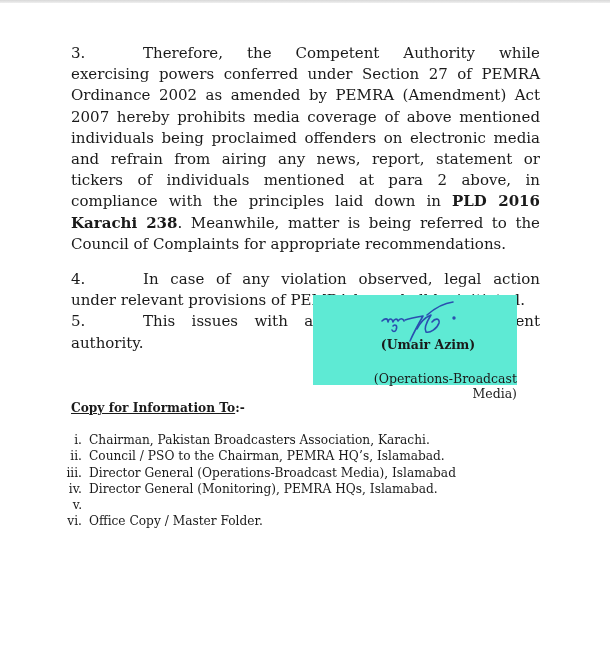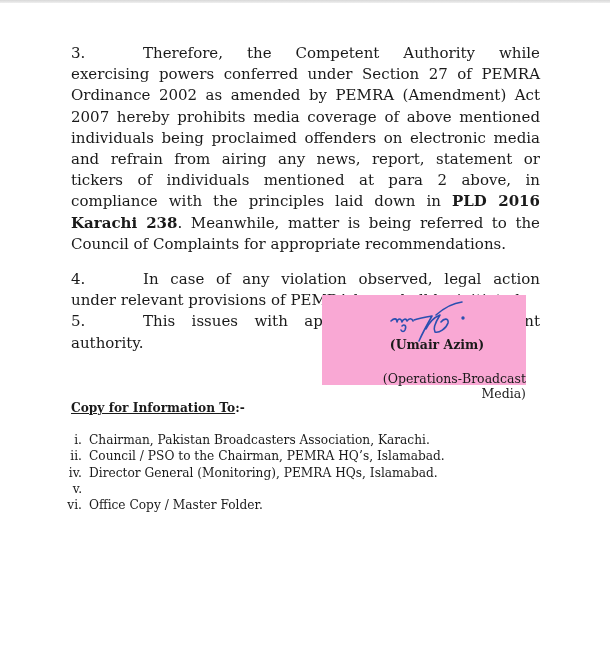--- a/index.html
+++ b/index.html
@@ -37,25 +37,25 @@
     .para .num {
       display: inline-block;
       width: 72px;
     }
     .p3 { margin-bottom: 14px; }
     .p4 { margin-bottom: 0; }
     .bold { font-weight: bold; }
 
     .sig-block {
       position: absolute;
-      left: 322px;
+      left: 313px;
       top: 295px;
       width: 204px;
       height: 90px;
-      background: #f9a8d4;
+      background: #5eead4;
     }
     .signature {
       position: absolute;
       left: 66px;
       top: 4px;
     }
     .sig-name {
       position: absolute;
       left: 0; width: 204px;
       top: 42px;
@@ -145,20 +145,24 @@
 <ol class="copy-list">
   <li>
       <span class="roman">i.</span>
       <span>Chairman, Pakistan Broadcasters Association, Karachi.</span>
     </li>
   <li>
       <span class="roman">ii.</span>
       <span>Council / PSO to the Chairman, PEMRA HQ’s, Islamabad.</span>
     </li>
   <li>
+      <span class="roman">iii.</span>
+      <span>Director General (Operations-Broadcast Media), Islamabad</span>
+    </li>
+  <li>
       <span class="roman">iv.</span>
       <span>Director General (Monitoring), PEMRA HQs, Islamabad.</span>
     </li>
   <li>
       <span class="roman">v.</span>
     </li>
   <li>
       <span class="roman">vi.</span>
       <span>Office Copy / Master Folder.</span>
     </li>

